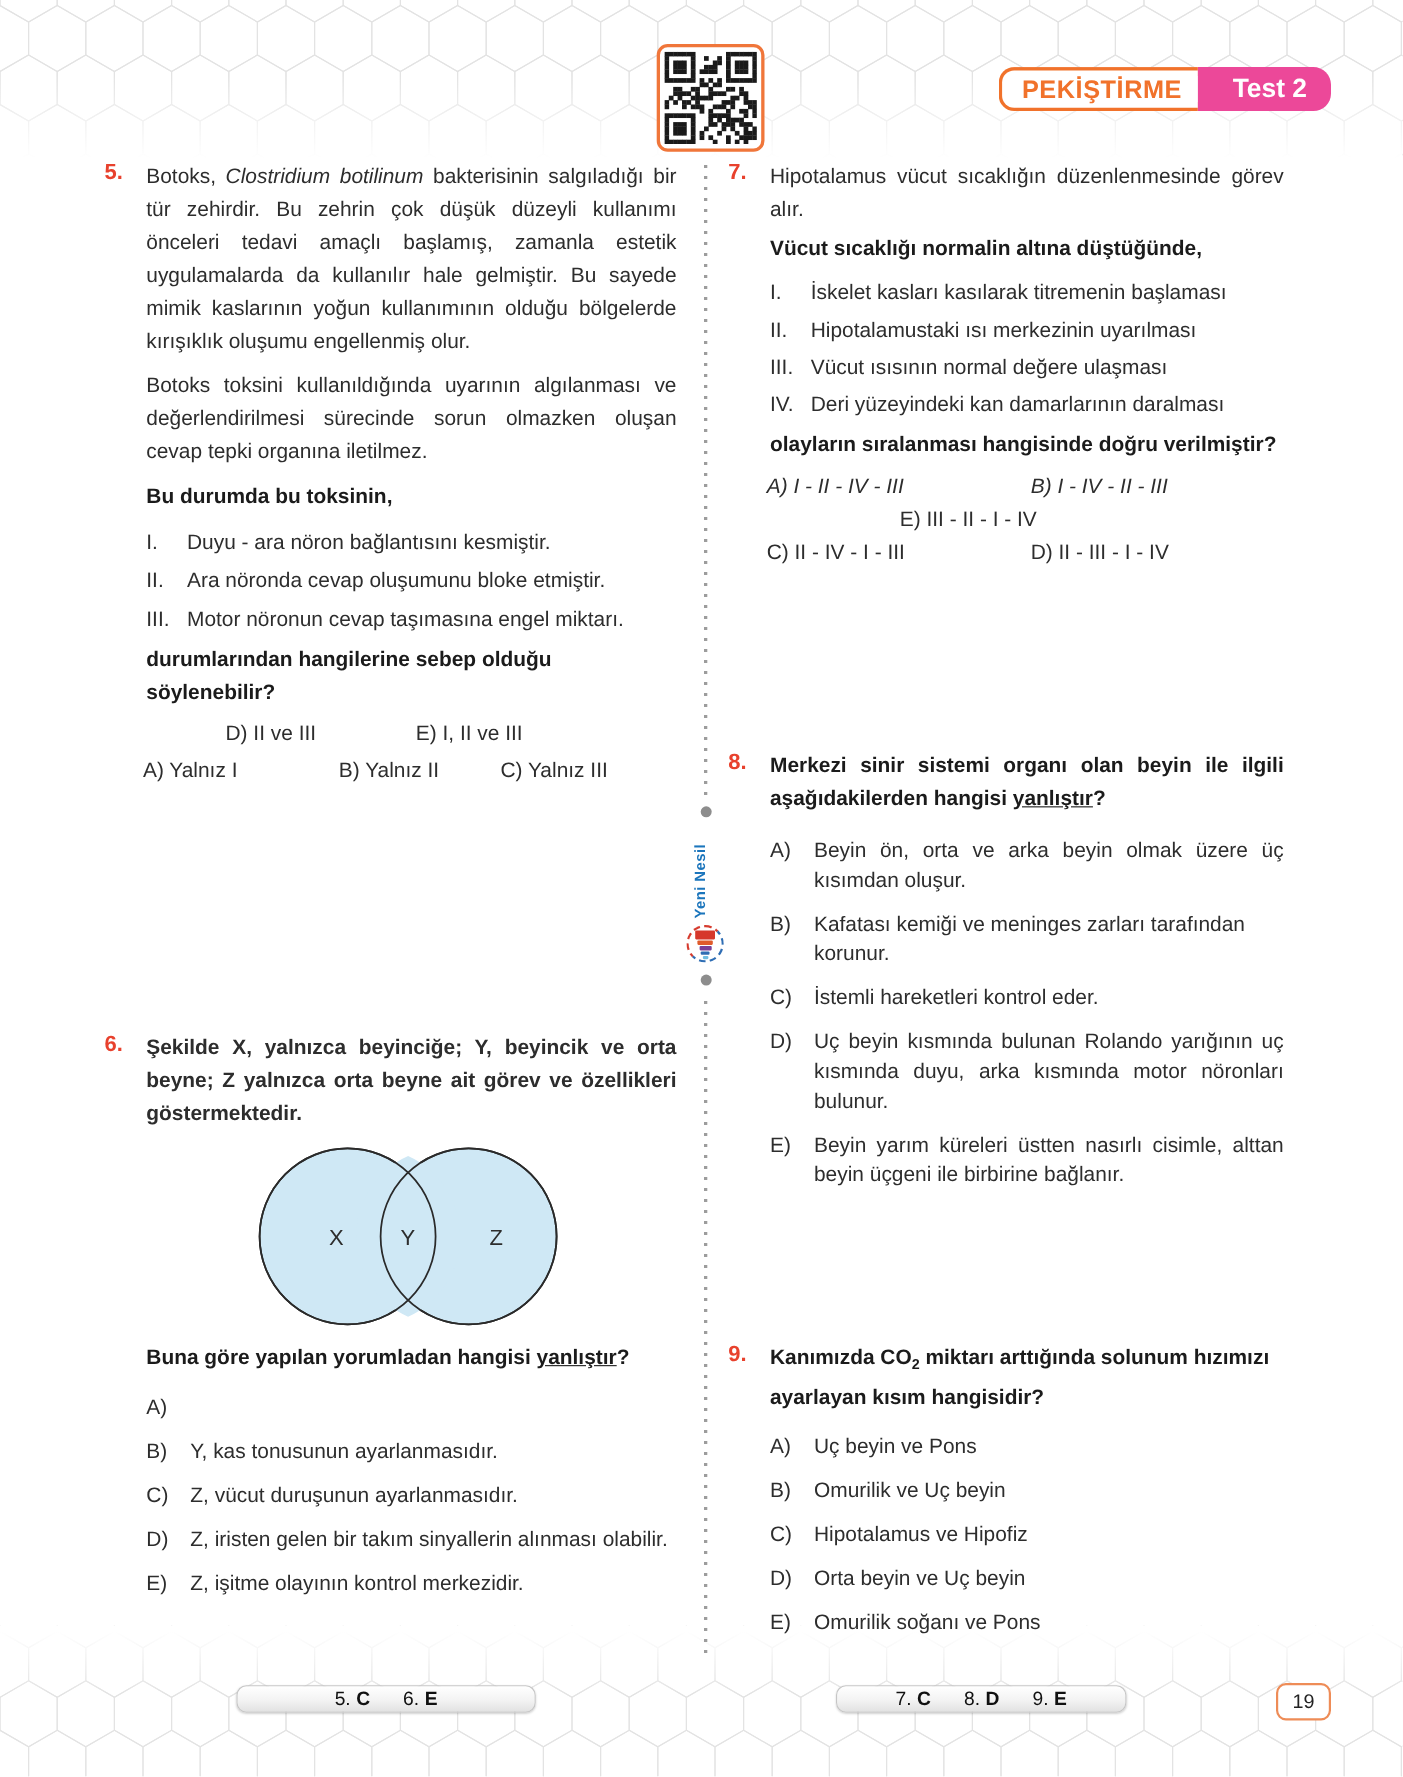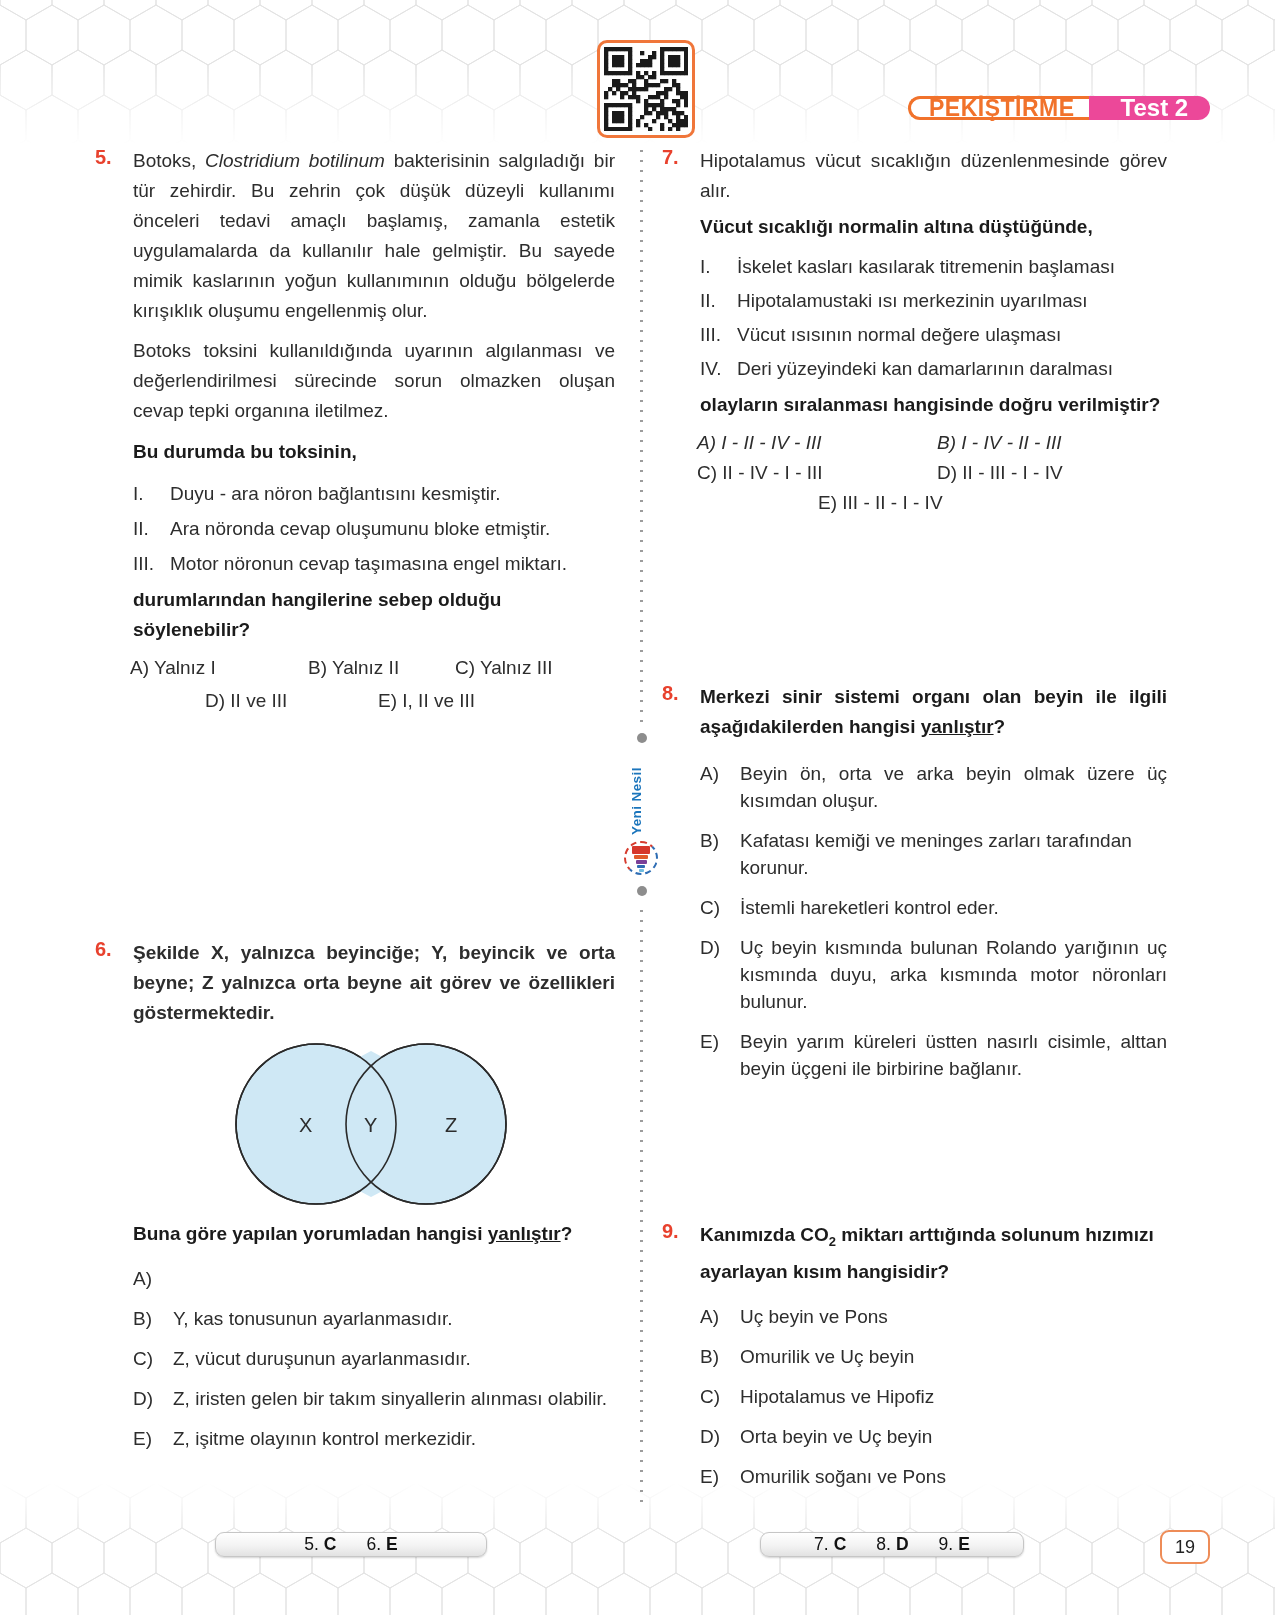--- a/index.html
+++ b/index.html
@@ -15,21 +15,21 @@
   .hex-band.top{top:0;height:150px;}
   .hex-band.bottom{top:1478px;height:137px;}
   .fade{position:absolute;left:0;width:1275px;pointer-events:none;}
   .fade.top{top:0;height:150px;background:linear-gradient(to bottom, rgba(255,255,255,0) 45%, #ffffff 96%);}
   .fade.bottom{top:1478px;height:137px;background:linear-gradient(to top, rgba(255,255,255,0) 55%, #ffffff 96%);}
   
   .qr-wrap{
     position:absolute;left:597px;top:40px;width:84px;height:84px;
     background:#ffffff;border:3px solid #f0763a;border-radius:10px;padding:4px;
   }
-  .badge{position:absolute;left:908px;top:61px;height:24px;display:flex;margin-top:35px;}
+  .badge{position:absolute;left:908px;top:61px;height:40px;display:flex;}
   .badge-left{
     background:#ffffff;border:3px solid #f1722b;border-right:none;
     border-radius:14px 0 0 14px;
     color:#f1722b;font-weight:bold;font-size:23px;letter-spacing:0.5px;
     display:flex;align-items:center;padding:0 14px 0 18px;
   }
   .badge-right{
     background:#ec4899;border-radius:0 16px 16px 0;
     color:#ffffff;font-weight:bold;font-size:24px;
     display:flex;align-items:center;padding:0 22px 0 32px;
@@ -585,27 +585,27 @@
     <div class="item">
         <span class="rn">II.</span>
         <span>Ara nöronda cevap oluşumunu bloke etmiştir.</span>
       </div>
     <div class="item">
         <span class="rn">III.</span>
         <span>Motor nöronun cevap taşımasına engel miktarı.</span>
       </div>
     <div class="ask">durumlarından hangilerine sebep olduğu söylenebilir?</div>
     <div class="optrow">
+      <span style="left:72px;">D)  II ve III</span>
+      <span style="left:245px;">E) I, II ve III</span>
+    </div>
+    <div class="optrow">
       <span style="left:-3px;">A) Yalnız I</span>
       <span style="left:175px;">B) Yalnız II</span>
       <span style="left:322px;">C) Yalnız III</span>
-    </div>
-    <div class="optrow">
-      <span style="left:72px;">D)  II ve III</span>
-      <span style="left:245px;">E) I, II ve III</span>
     </div>
   </div>
 </div>
 
 <div class="q" style="left:95px;top:938px;width:520px;">
   <span class="qnum">6.</span>
   <div class="qbody">
     <p class="para" style="margin-bottom:0;font-weight:bold;">Şekilde X, yalnızca beyinciğe; Y, beyincik ve orta beyne; Z yalnızca orta beyne ait görev ve özellikleri göstermektedir.</p>
     <div class="venn">
       <svg width="280" height="164" viewBox="0 0 280 164">
@@ -662,25 +662,25 @@
     <div class="item" style="margin-bottom:4px;">
         <span class="rn">IV.</span>
         <span>Deri yüzeyindeki kan damarlarının daralması</span>
       </div>
     <div class="ask">olayların sıralanması hangisinde doğru verilmiştir?</div>
     <div class="optrow" style="height:30px;font-style:italic;">
       <span style="left:-3px;">A)  I - II - IV - III</span>
       <span style="left:237px;">B)  I - IV - II - III</span>
     </div>
     <div class="optrow" style="height:30px;">
+      <span style="left:118px;">E)  III - II - I - IV</span>
+    </div>
+    <div class="optrow" style="height:30px;">
       <span style="left:-3px;">C)  II - IV - I - III</span>
       <span style="left:237px;">D)  II - III - I - IV</span>
-    </div>
-    <div class="optrow" style="height:30px;">
-      <span style="left:118px;">E)  III - II - I - IV</span>
     </div>
   </div>
 </div>
 
 <div class="q" style="left:662px;top:682px;width:505px;">
   <span class="qnum">8.</span>
   <div class="qbody">
     <div class="ask" style="margin:0 0 18px 0;text-align:justify;"><span>Merkezi sinir sistemi organı olan beyin ile ilgili aşağıdakilerden hangisi </span><span class="u">yanlıştır</span><span>?</span></div>
     <div class="optline">
         <span class="letter">A)</span>

